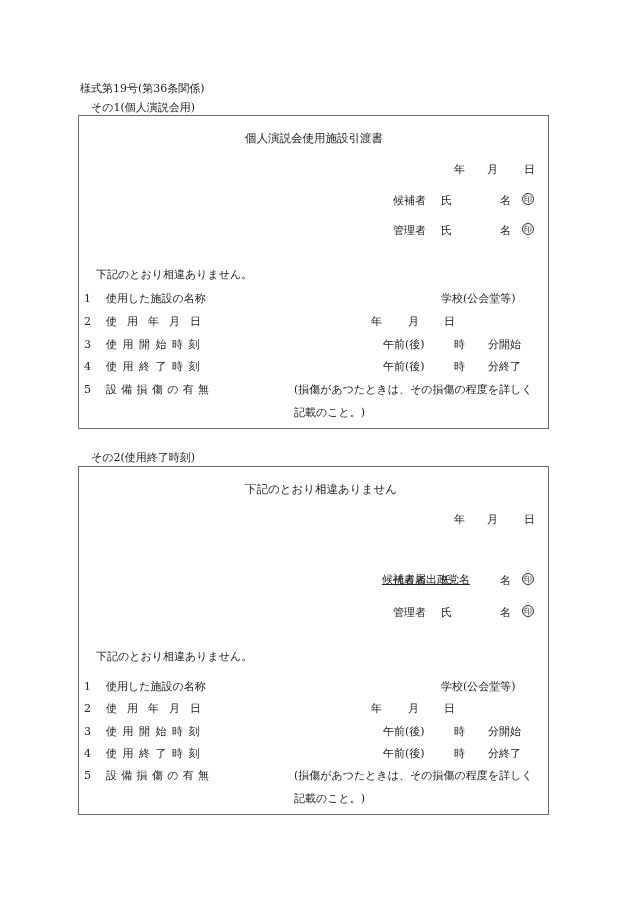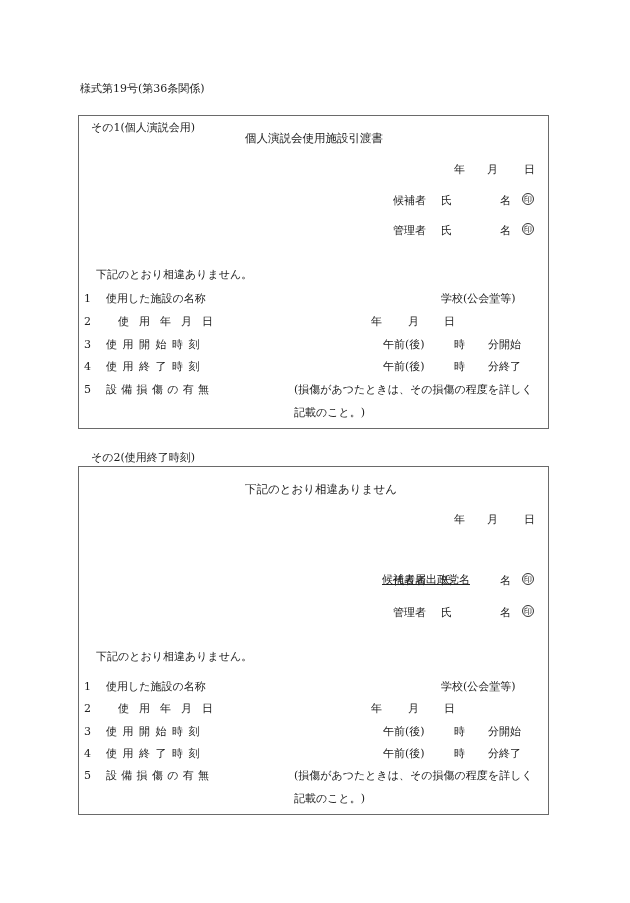--- a/index.html
+++ b/index.html
@@ -7,34 +7,34 @@
     width: 630px; height: 903px; position: relative; overflow: hidden;
     font-family: "DejaVu Serif", "Liberation Serif", serif;
     color: #222222; font-size: 11px; line-height: 1;
   }
   .abs { position: absolute; white-space: nowrap; }
   .box {
     position: absolute; left: 78px; width: 471px;
     border: 1px solid #6a6a6a; box-sizing: border-box;
   }
   .spaced { letter-spacing: 5.5px; }
-  .spaced-wide { letter-spacing: 10px; margin-left: 12px; }
+  .spaced-wide { letter-spacing: 10px; }
   .seal {
     display: inline-block; width: 12px; height: 12px; border: 1px solid #333;
     border-radius: 50%; font-size: 8px; line-height: 12px; text-align: center;
     box-sizing: border-box; vertical-align: middle;
   }
   .title { font-size: 11.5px; text-align: right; }
 </style>
 </head>
 <body>
 
 <div class="abs" style="left:80px;top:83px;">様式第19号(第36条関係)</div>
 
-<div class="abs" style="left:91px;top:102px;margin-top:20px;">その1(個人演説会用)</div>
+<div class="abs" style="left:91px;top:102px;">その1(個人演説会用)</div>
 <div class="box" style="top:115px;height:314px;"></div>
 
 <div class="abs title" style="left:245px;top:133px;">個人演説会使用施設引渡書</div>
 
 <div class="abs" style="left:454px;top:164px;">年</div>
 <div class="abs" style="left:487px;top:164px;">月</div>
 <div class="abs" style="left:524px;top:164px;">日</div>
 
 <div class="abs" style="left:393px;top:195px;">候補者</div>
 <div class="abs" style="left:441px;top:195px;">氏</div>

